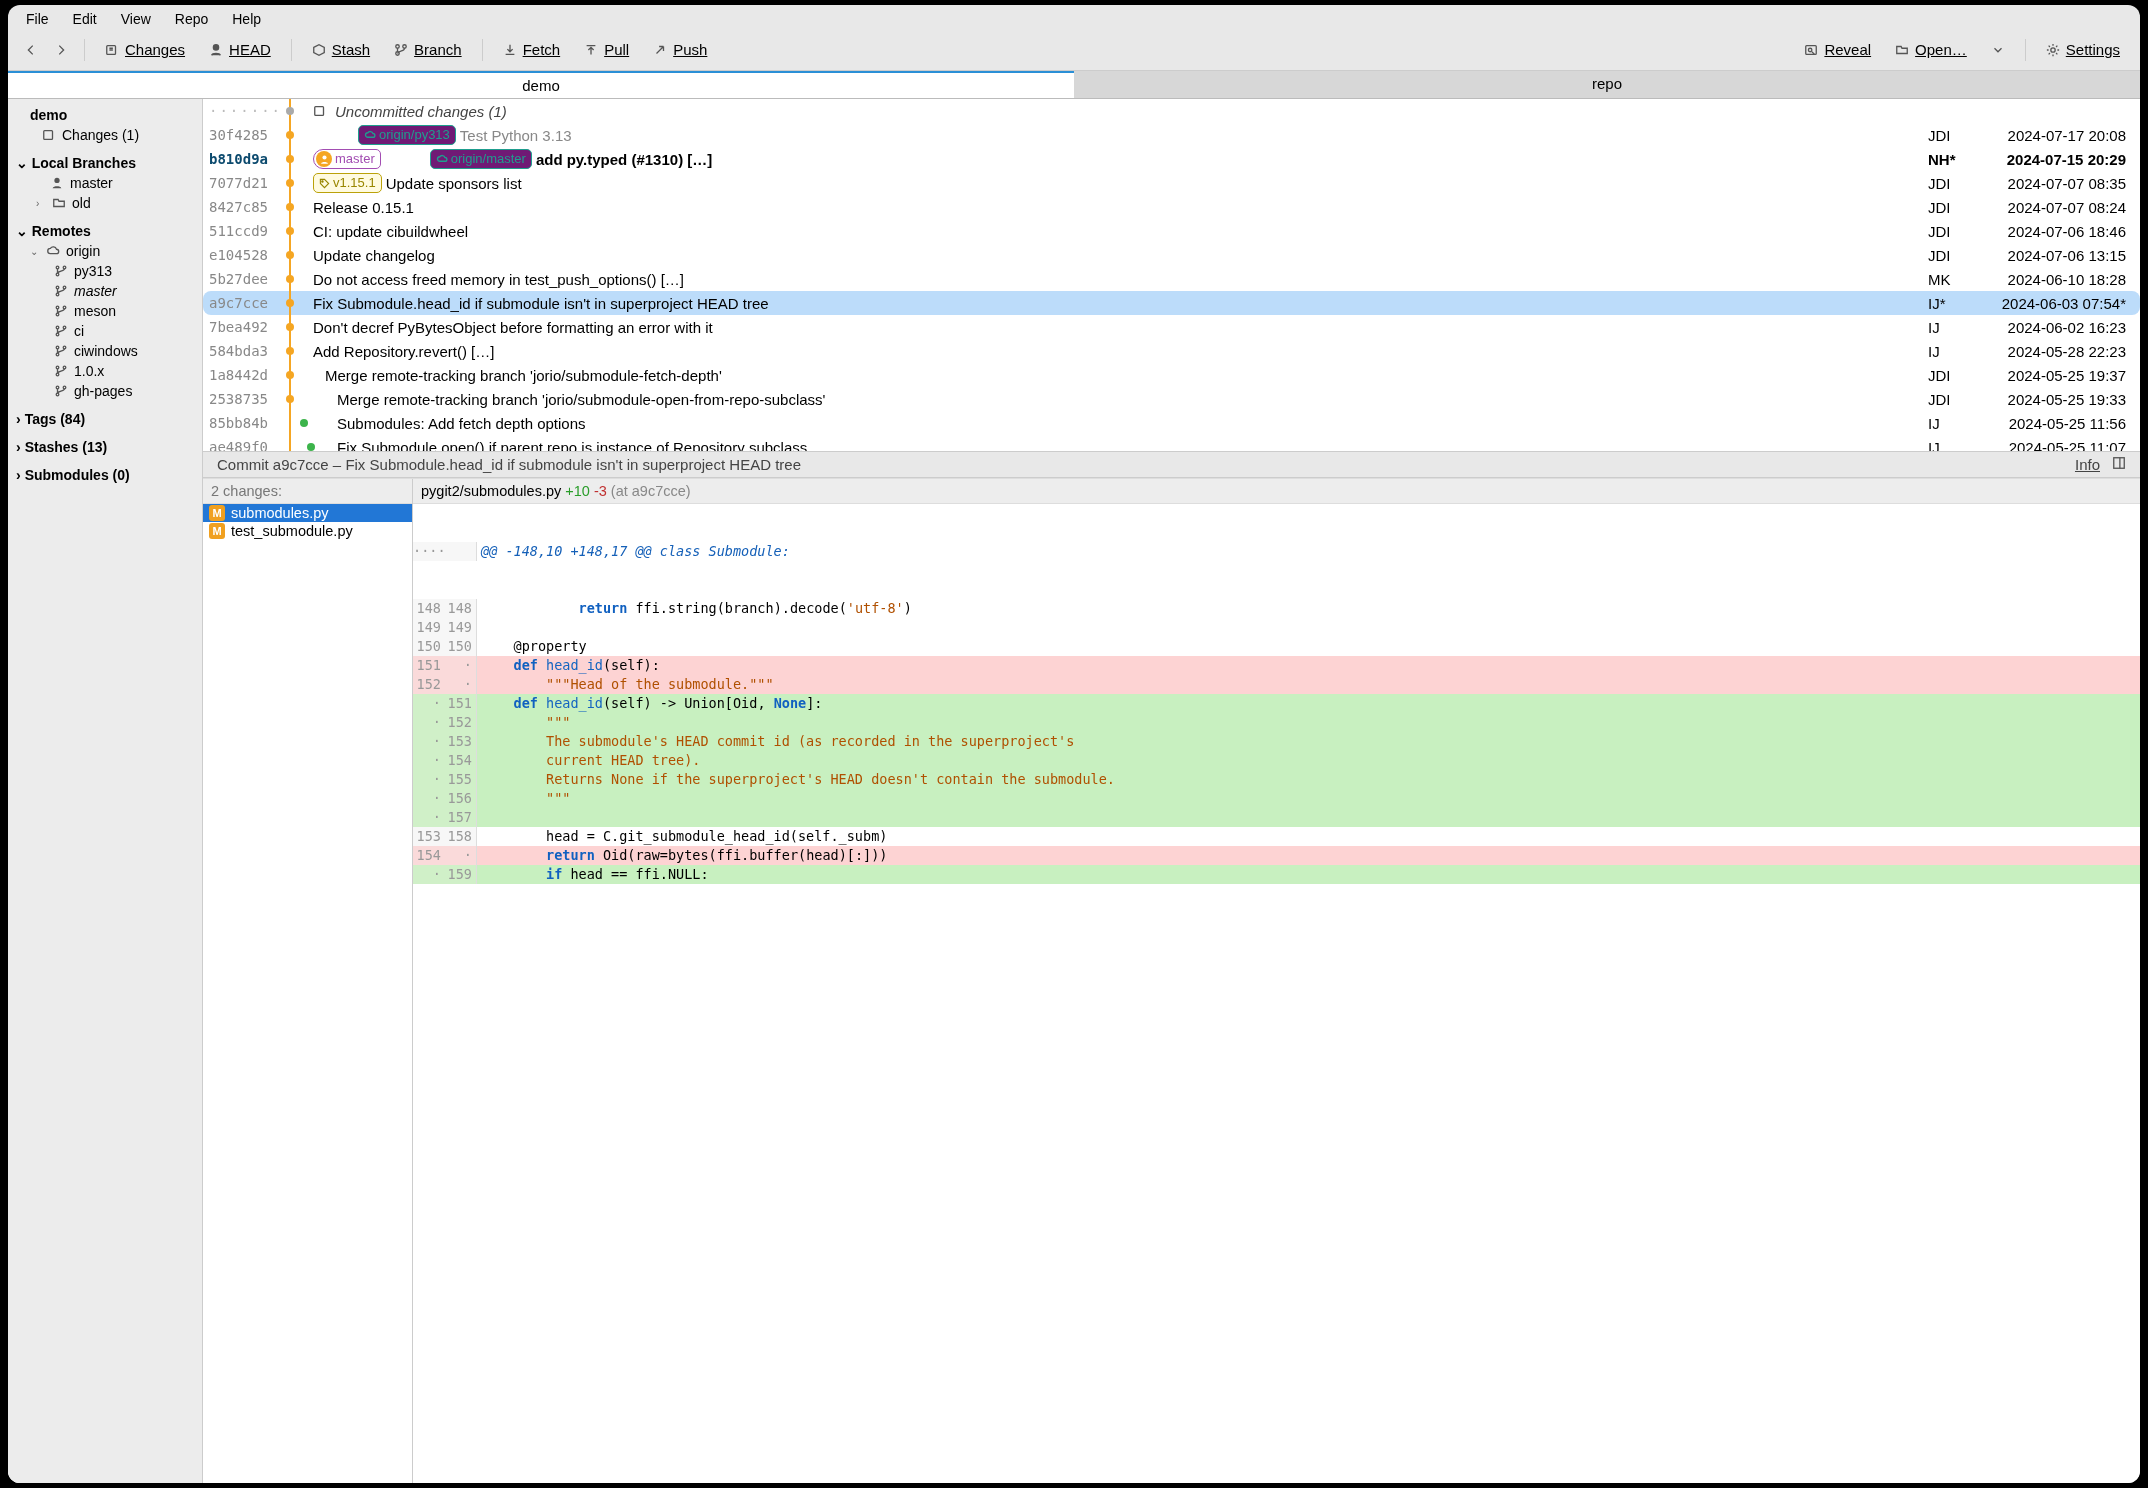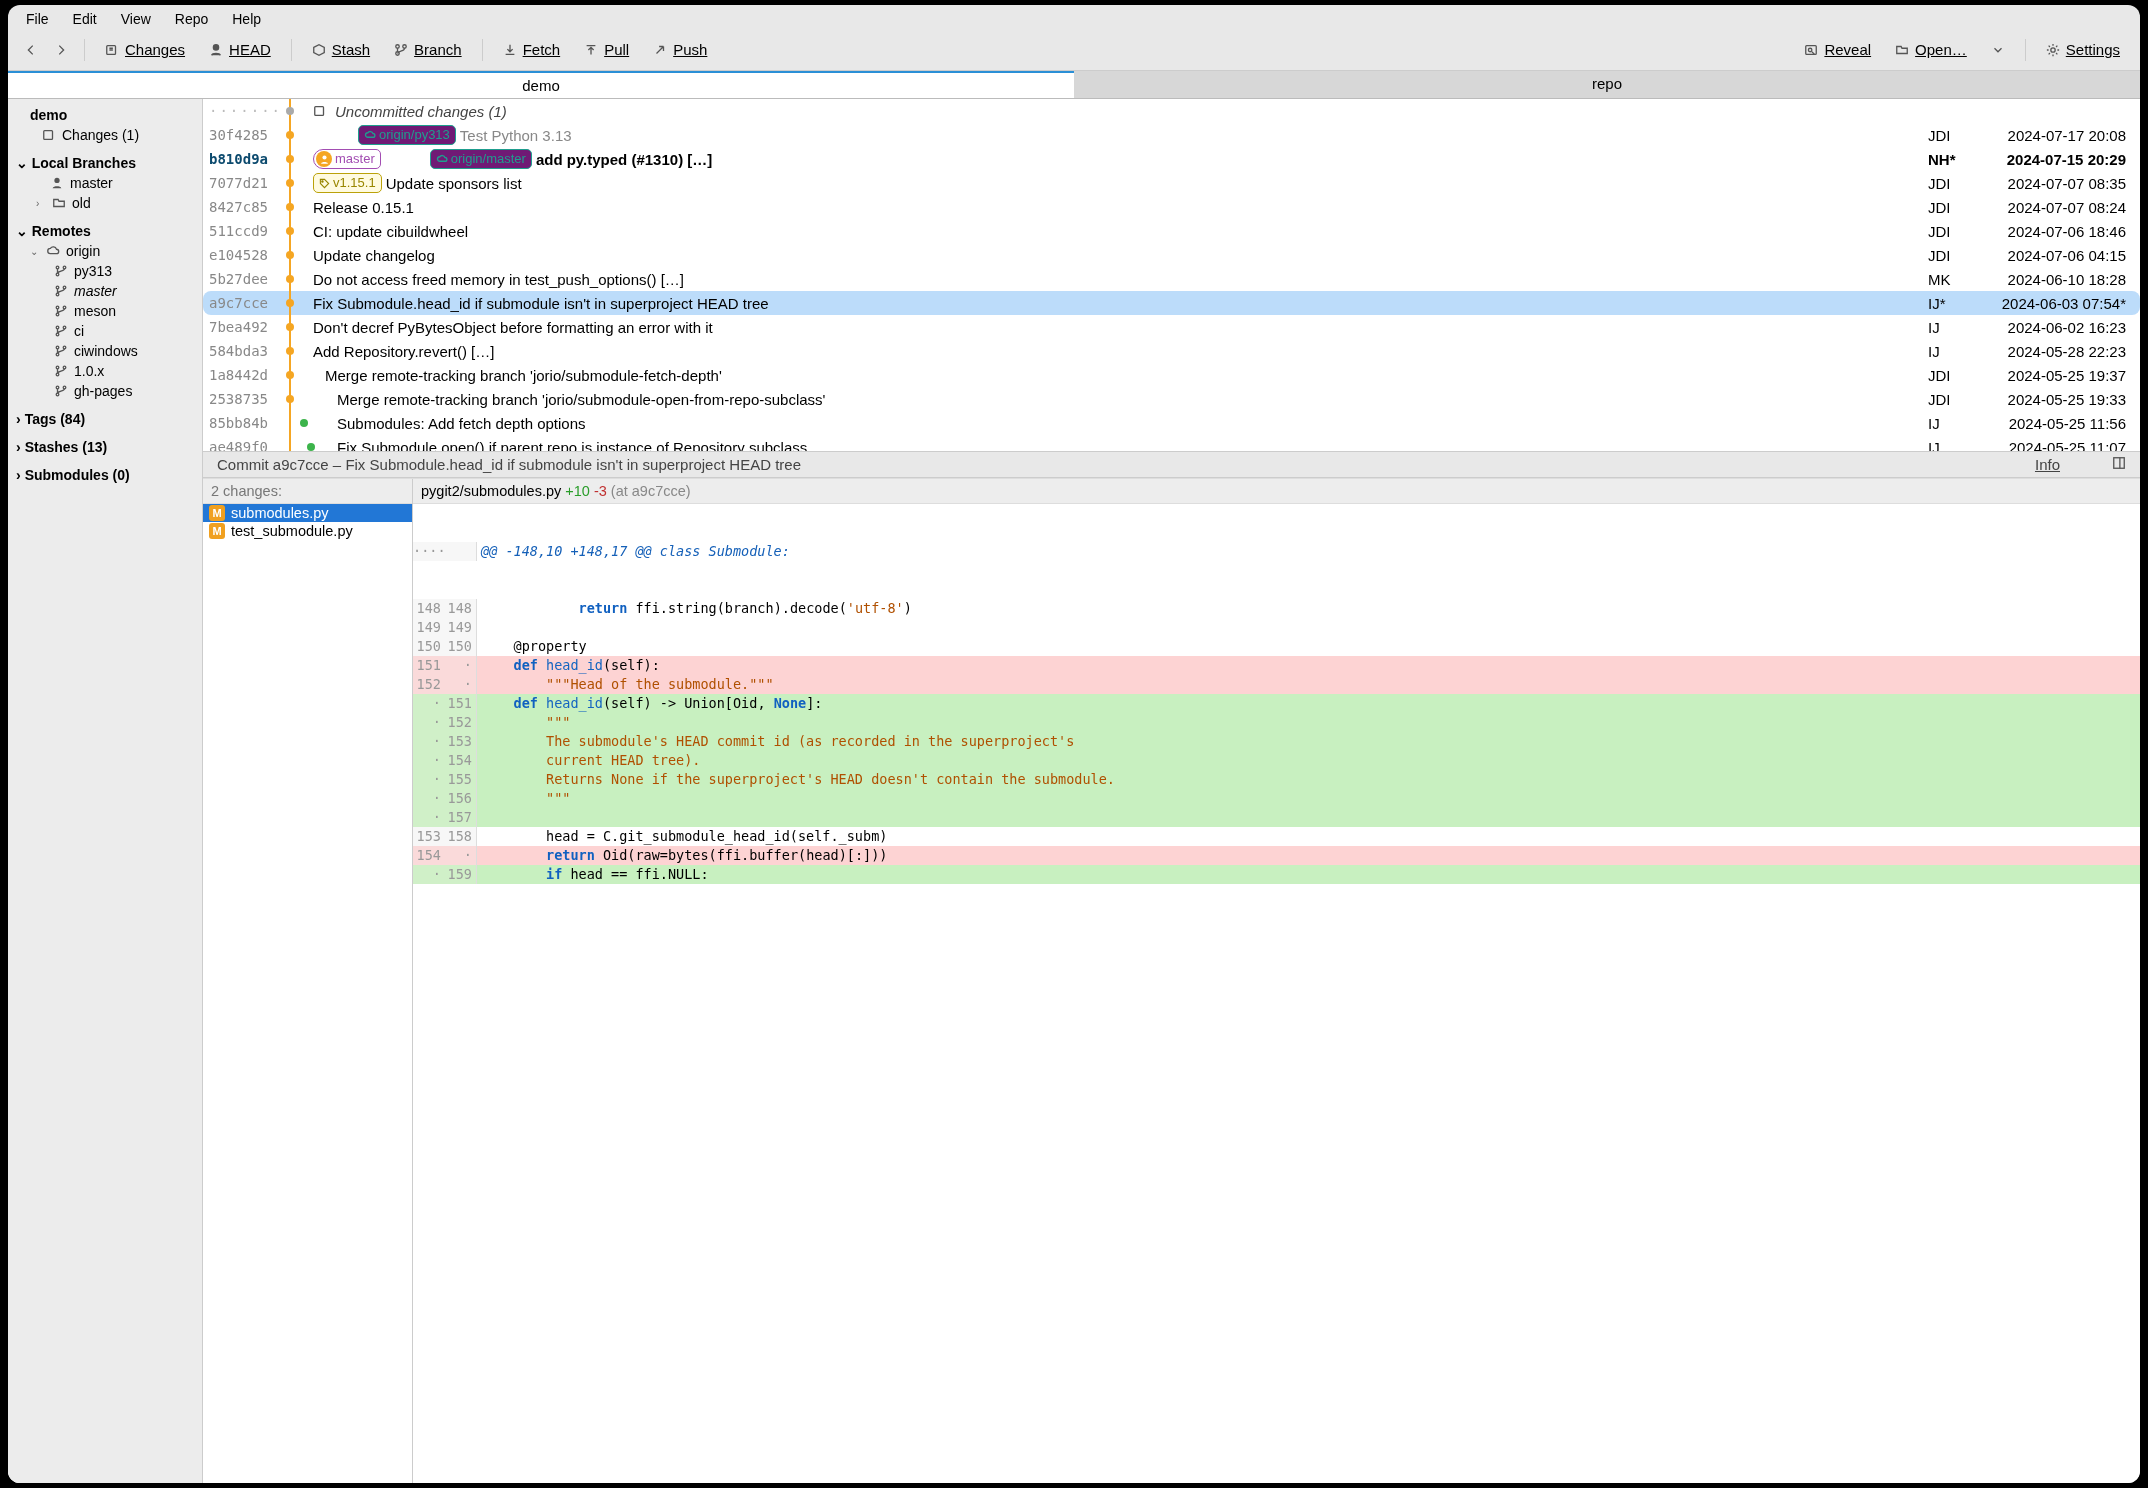--- a/index.html
+++ b/index.html
@@ -61,21 +61,21 @@
 .crow .date { width: 140px; text-align: right; font-variant-numeric: tabular-nums; }
 .crow.selected { background: #bcdcfa; border-radius: 8px; }
 .crow.bold .subj, .crow.bold .auth, .crow.bold .date { font-weight: 600; }
 .crow.bold .hash { font-weight: 700; color: #0c4a6e;}
 .badge { display: inline-flex; align-items: center; gap: 3px; border: 1.5px solid; border-radius: 5px; padding: 0 5px; font-size: 13px; line-height: 18px; font-weight: 500; }
 .badge.origin { border-color: #1f9e8e; color: #1f9e8e; background: #701a75; margin-left: 45px; }
 .badge.orange { border-radius: 10px 5px 5px 10px; padding-left: 2px; }
 .badge.orange .ohead { background:#f5a623; border-radius: 50%; width: 16px; height: 16px; display: inline-flex; align-items:center; justify-content:center; }
 .badge.master { border-color: #a24db2; color: #a24db2; }
 .badge.tag { border-color: #bba20a; color: #998600; background: #fffbe0; }
-.commitbar { display: flex; align-items: center; background: #e8e8e8; border-top: 1px solid #ccc; border-bottom: 1px solid #ccc; padding: 4px 14px; font-size: 15px; color: #444; gap: 40px;}
+.commitbar { display: flex; align-items: center; background: #e8e8e8; border-top: 1px solid #ccc; border-bottom: 1px solid #ccc; padding: 4px 14px; font-size: 15px; color: #444;}
 .commitbar .link { margin-left: auto; text-decoration: underline; margin-right: 12px; }
 .lower { flex: 1; display: flex; overflow: hidden; border-top: 1px solid #ddd;}
 .filelist { width: 210px; flex-shrink: 0; border-right: 1px solid #ccc; font-size: 14.5px; }
 .filelist .hdr { padding: 4px 8px; color: #777; border-bottom: 1px solid #ddd; background:#ededed;}
 .filelist .fitem { display: flex; align-items: center; gap: 6px; padding: 1px 6px; }
 .filelist .fitem.sel { background: #2277d6; color: #fff; }
 .fbadge { background: #f0a020; color: #fff; font-weight: 700; font-size: 11px; border-radius: 3px; width: 16px; height: 16px; display: inline-flex; align-items: center; justify-content: center; }
 .diff { flex: 1; display: flex; flex-direction: column; overflow: hidden; font-family: ui-monospace, Menlo, Consolas, monospace; font-size: 13.5px; }
 .diffhdr { padding: 4px 8px; background:#ededed; border-bottom: 1px solid #ddd; font-family: -apple-system, sans-serif; font-size: 14.5px;}
 .diffhdr .add { color: #2a9d2a; }
@@ -444,21 +444,21 @@
           <div class="crow">
     <div class="hash">e104528</div>
     <div class="graph">
               <div class="graph-line"></div>
               <div class="dot "></div>
             </div>
     <div class="subj ">
               <span style="">Update changelog</span>
             </div>
     <div class="auth">JDI</div>
-    <div class="date">2024-07-06 04:15</div>
+    <div class="date">2024-07-06 13:15</div>
           </div>
           <div class="crow">
     <div class="hash">5b27dee</div>
     <div class="graph">
               <div class="graph-line"></div>
               <div class="dot "></div>
             </div>
     <div class="subj ">
               <span style="">Do not access freed memory in test_push_options() […]</span>
             </div>

